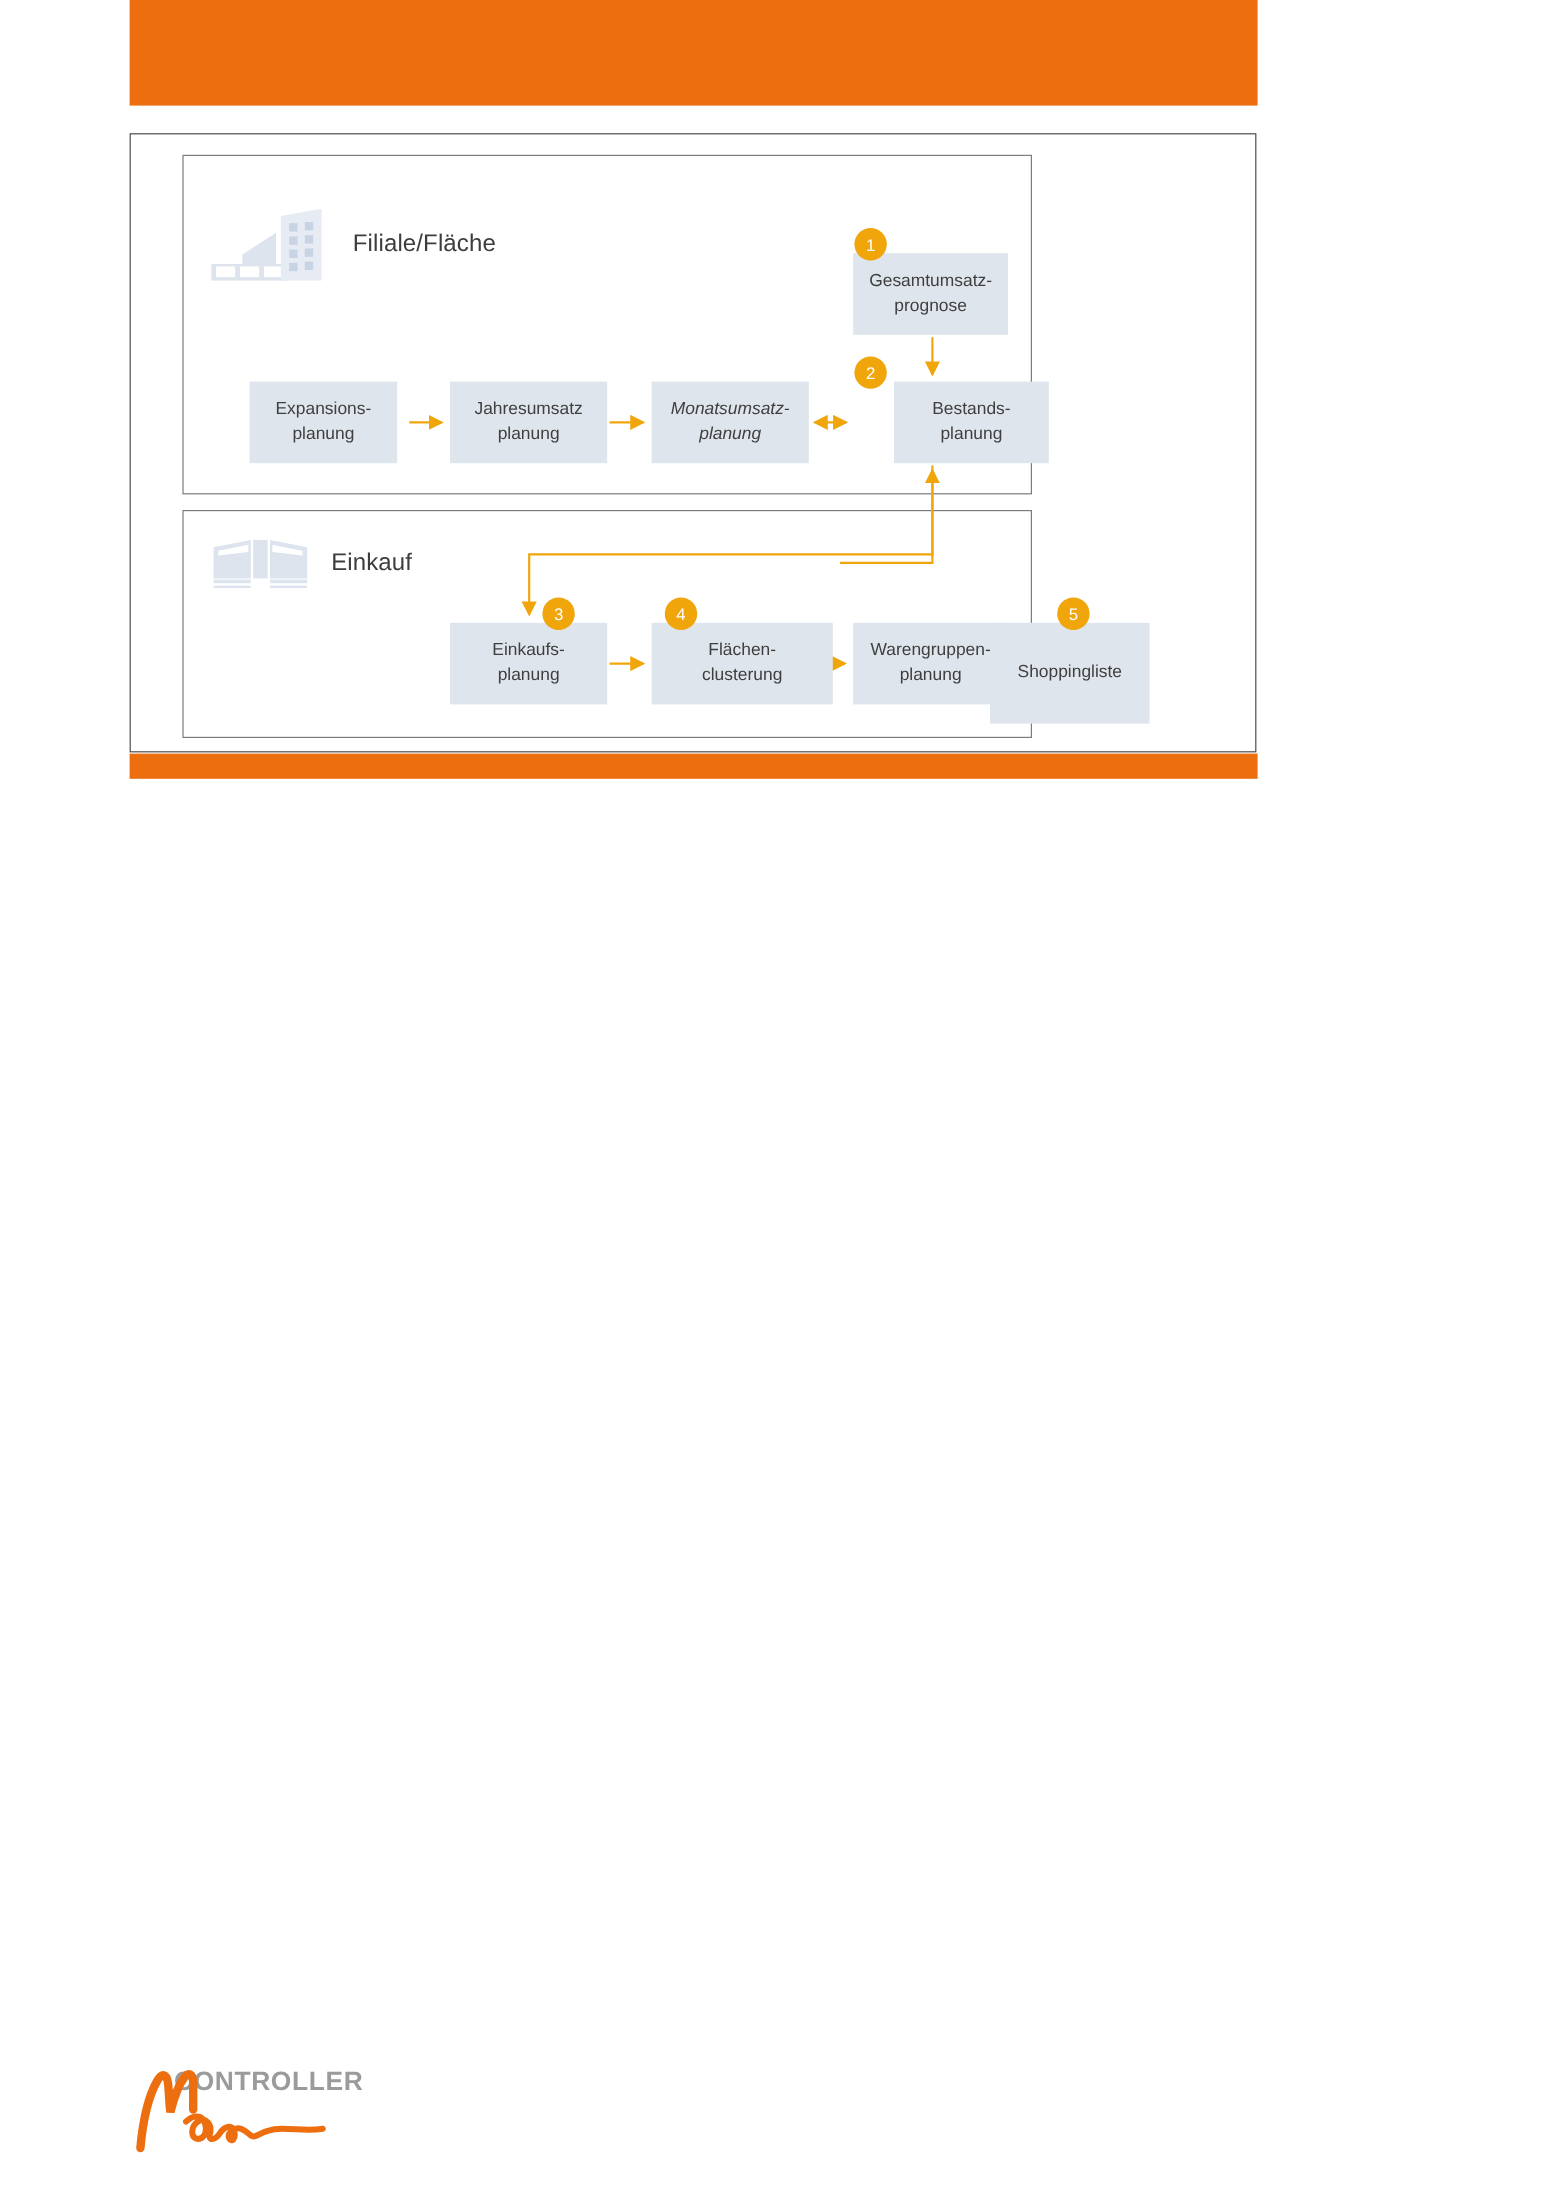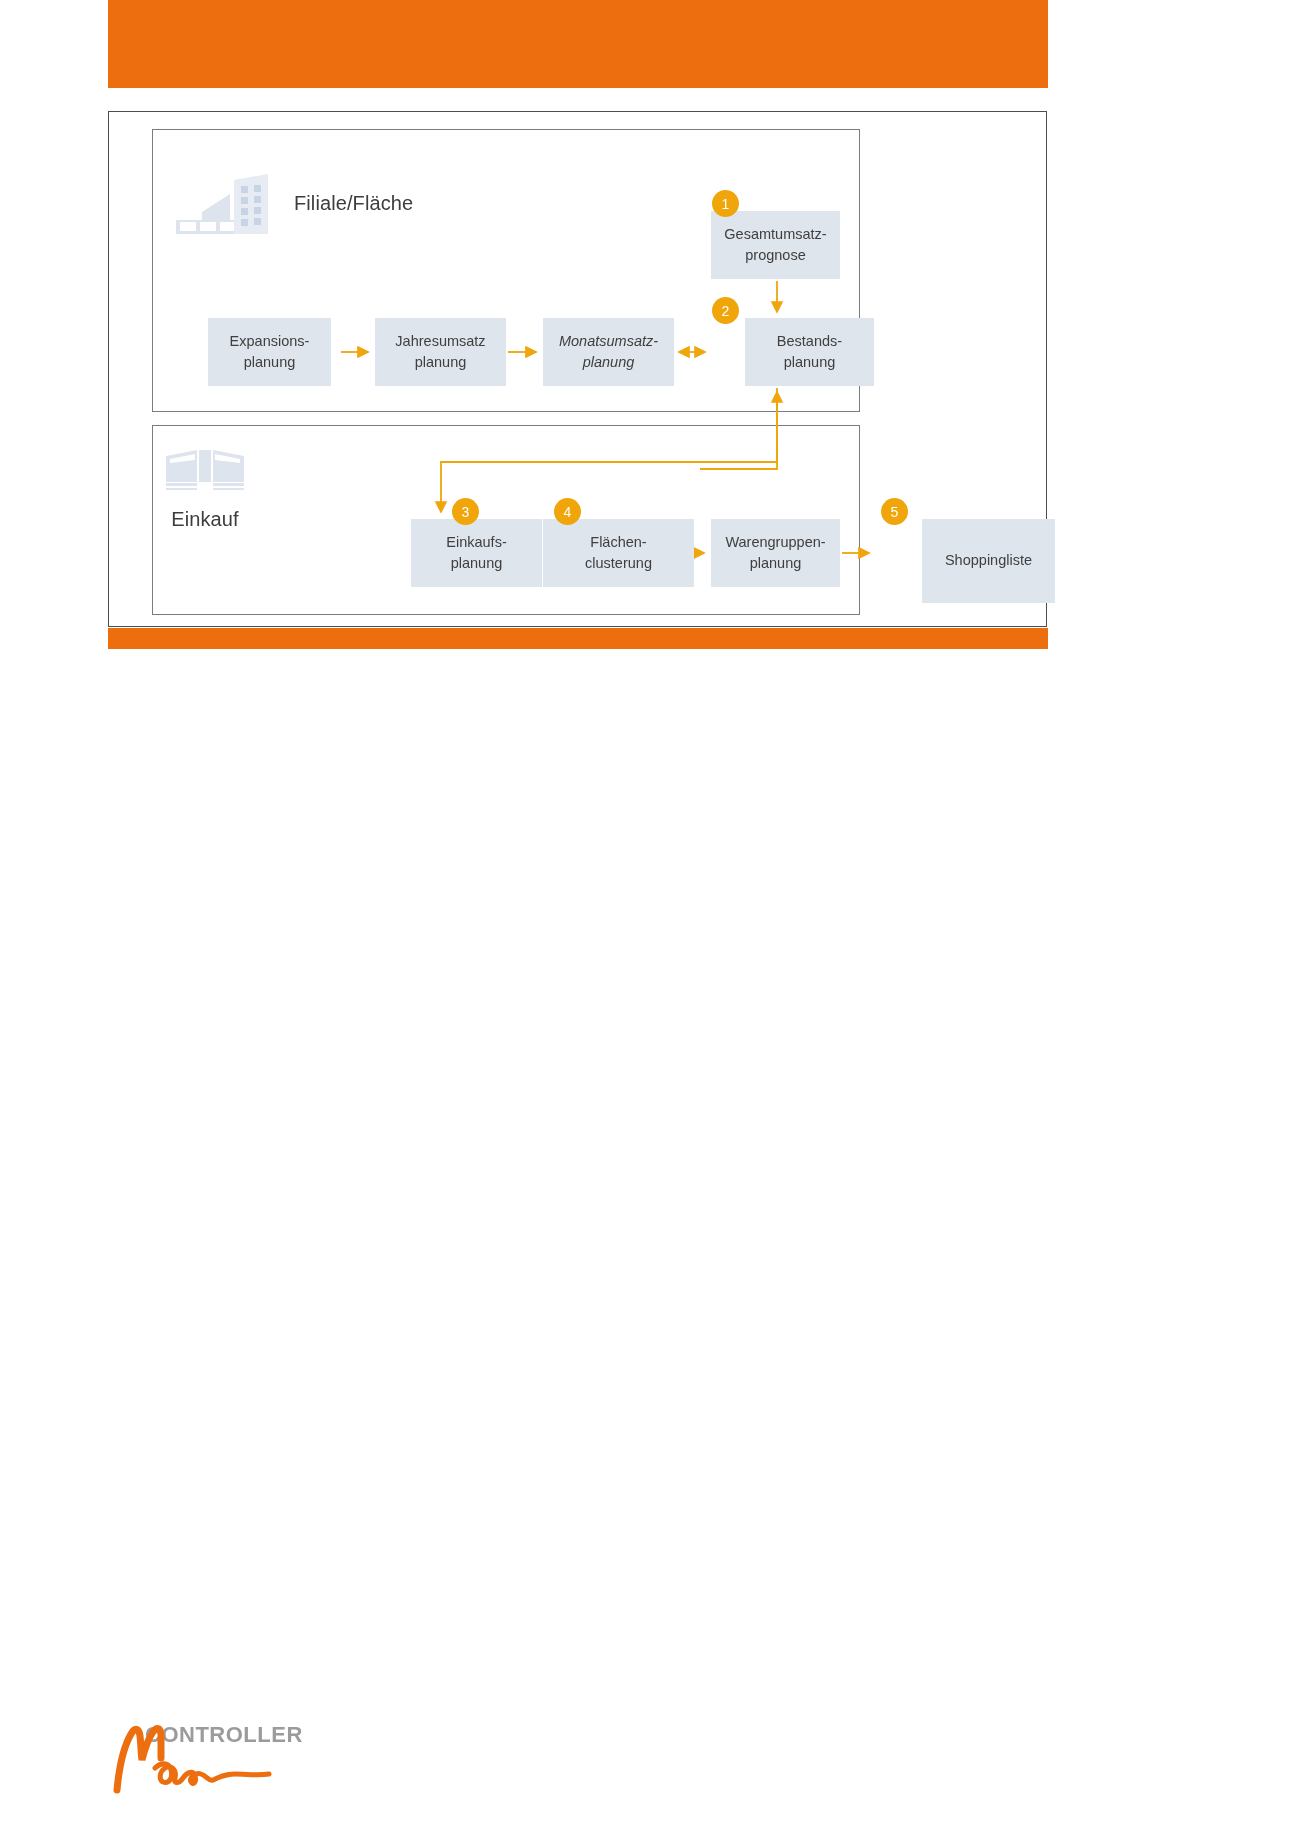--- a/index.html
+++ b/index.html
@@ -39,21 +39,21 @@
     box-sizing:border-box;
   }
   .lane-filiale{ left:152px; top:129px; width:708px; height:283px; }
   .lane-einkauf{ left:152px; top:425px; width:708px; height:190px; }
 
   
   .lane-head{
     position:absolute;display:flex;align-items:center;gap:18px;
   }
   .lane-head-filiale{ left:176px; top:172px; }
-  .lane-head-einkauf{ left:164px; top:448px;flex-direction:column; }
+  .lane-head-einkauf{ left:176px; top:448px; }
   .lane-title{
     font-size:20px;color:#3d3d3d;white-space:nowrap;
     letter-spacing:.1px;
   }
 
   .icon-wrap{width:100px;height:62px;display:block;}
   .icon-wrap.book{width:82px;height:42px;}
 
   
   .pbox{
@@ -69,24 +69,24 @@
   }
 
   
   .b-gesamt     { left:711px; top:211px; width:129px; height:68px; }
   .b-expansion  { left:208px; top:318px; width:123px; height:68px; }
   .b-jahres     { left:375px; top:318px; width:131px; height:68px; }
   .b-monats     { left:543px; top:318px; width:131px; height:68px;font-style:italic; }
   .b-bestands   { left:745px; top:318px; width:129px; height:68px; }
 
   
-  .b-einkaufs   { left:375px; top:519px; width:131px; height:68px;margin-left:36px; }
+  .b-einkaufs   { left:375px; top:519px; width:131px; height:68px; }
   .b-flaechen   { left:543px; top:519px; width:151px; height:68px; }
   .b-warengr    { left:711px; top:519px; width:129px; height:68px; }
-  .b-shopping   { left:922px; top:519px; width:133px; height:84px; }
+  .b-shopping   { left:825px; top:519px; width:133px; height:84px; }
 
   
   .badge{
     position:absolute;
     width:27px;height:27px;border-radius:50%;
     background:#f0a50a;
     color:#ffffff;
     font-size:14px;
     display:flex;align-items:center;justify-content:center;
     z-index:5;

